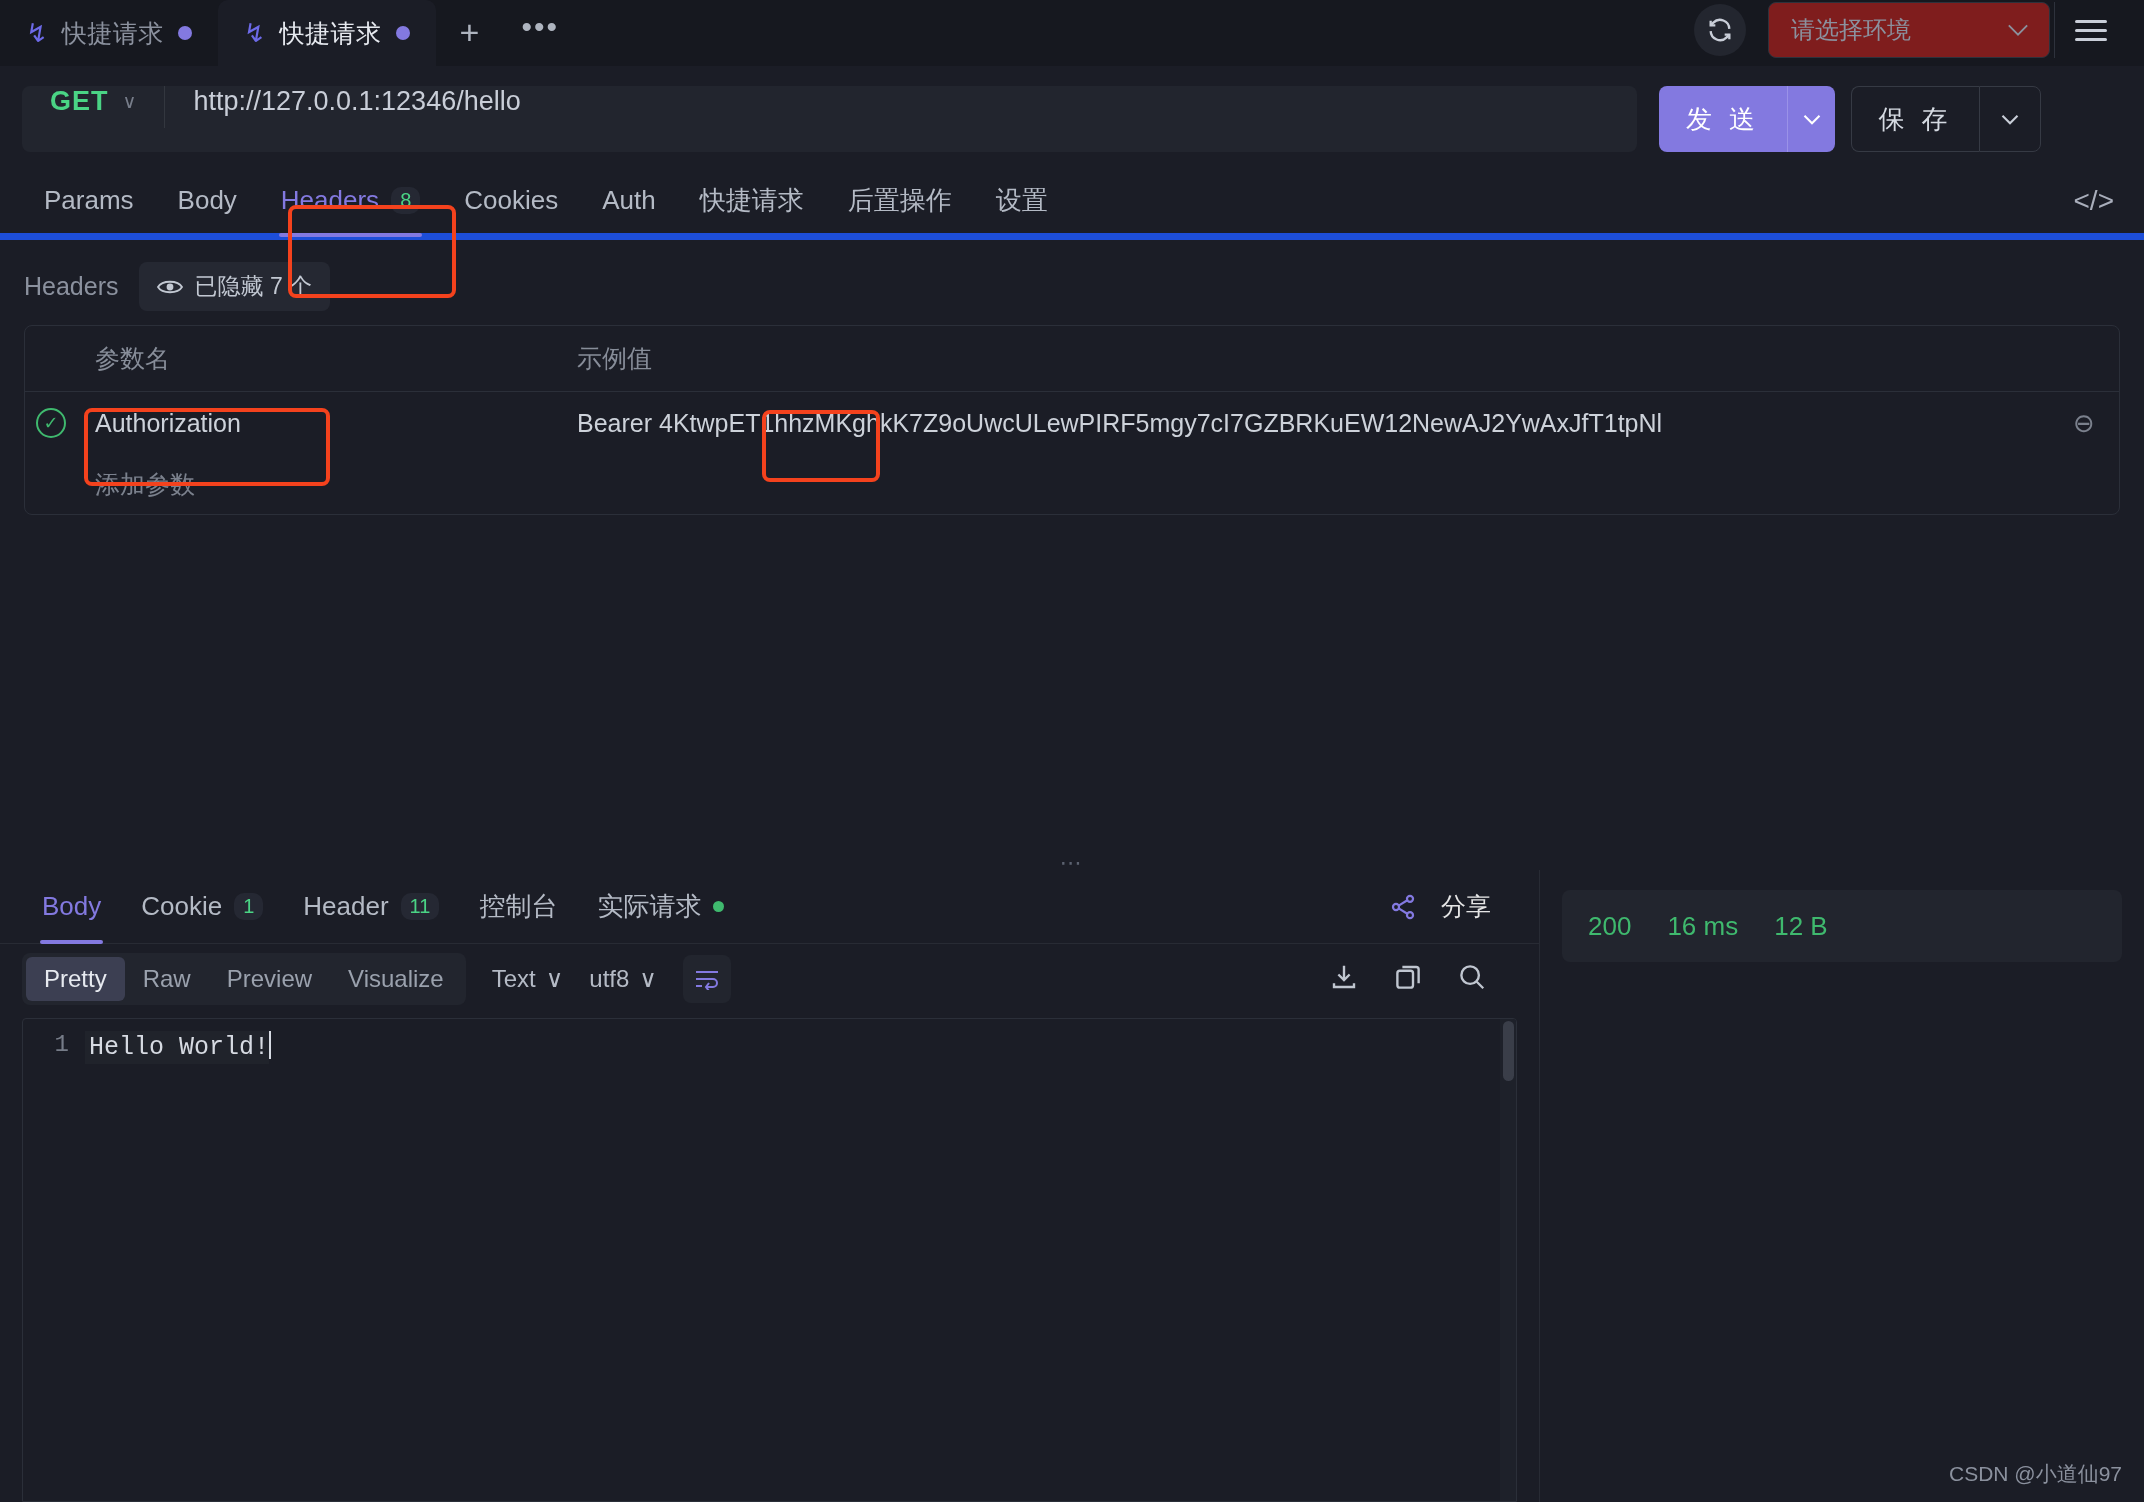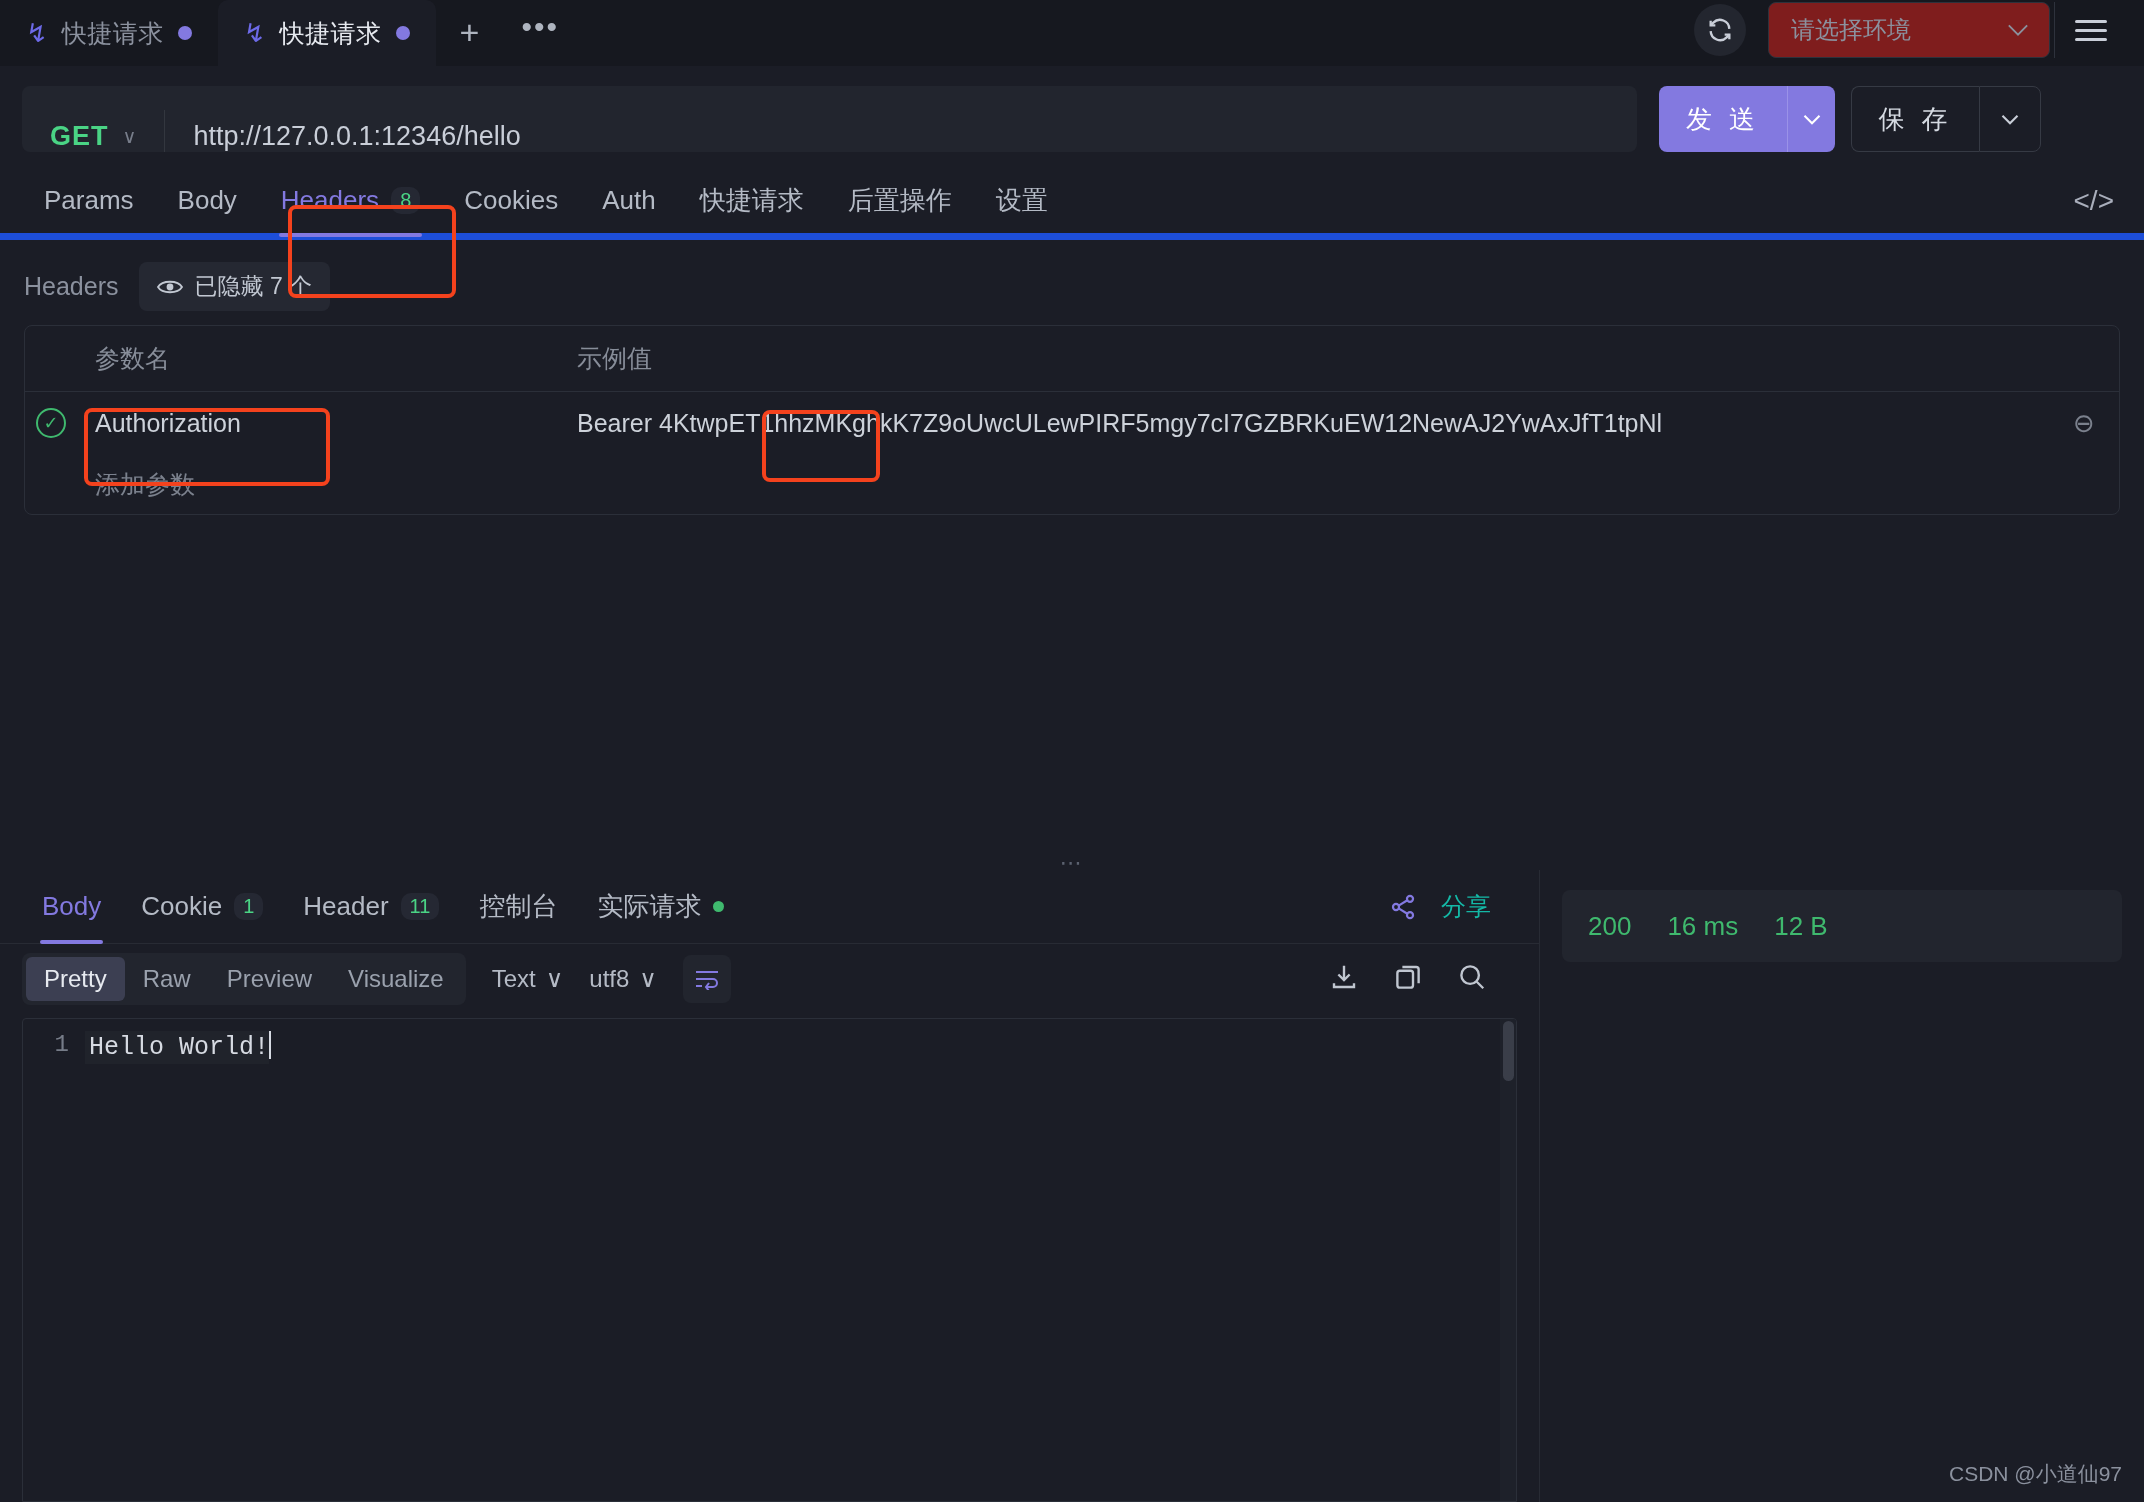--- a/index.html
+++ b/index.html
@@ -43,21 +43,21 @@
   .env-select span { font-size: 24px; color: #8b919e; }
   .menu-btn { width: 72px; height: 56px; display:flex; align-items:center; justify-content:center; cursor: pointer;
               border-left: 1px solid #2e323c; margin-left: 4px;}
   .menu-btn .bars { width: 32px; }
   .menu-btn .bars i { display:block; height: 3px; background: #c9ced8; margin: 6px 0; border-radius: 2px;}
 
   
   .urlrow { display: flex; align-items: center; padding: 20px 22px 16px 22px; gap: 0; }
   .urlbox {
     flex: 0 0 1615px; height: 66px; background: #22252e; border-radius: 8px;
-    display: flex; align-items: flex-end;
+    display: flex; align-items: flex-start;
   }
   .method { display: flex; align-items: center; gap: 14px; padding: 0 28px; cursor: pointer; }
   .method .m { font-size: 27px; font-weight: bold; color: #4ad485; letter-spacing: 1px;}
   .method .chev { color: #777d8a; font-size: 19px; }
   .url-divider { width: 1px; height: 42px; background: #33373f; }
   .urlinput { flex: 1; font-size: 27px; color: #c9ced8; padding-left: 28px; background: transparent; border: 0; outline: none; }
   .send-grp { display: flex; margin-left: 22px; }
   .send-btn {
     width: 128px; height: 66px; background: #8379e0; border: 0; border-radius: 8px 0 0 8px;
     color: #fff; font-size: 26px; letter-spacing: 5px; cursor: pointer;
@@ -119,21 +119,21 @@
   .resp { position: absolute; top: 870px; left: 0; right: 0; bottom: 0; display: flex; }
   .resp-left { width: 1540px; display: flex; flex-direction: column; border-right: 1px solid #282b34;}
   .resp-tabs { height: 74px; display: flex; align-items: center; padding: 0 22px; border-bottom: 1px solid #282b34;}
   .rstab { font-size: 26px; color: #b4bac5; padding: 0 20px; height: 74px; display: flex; align-items: center;
            gap: 12px; cursor: pointer; position: relative; }
   .rstab.active { color: #8379e0; }
   .rstab.active::after { content:""; position:absolute; bottom:0; left:18px; right:18px; height:4px;
                          background:#8379e0; border-radius:2px;}
   .rstab .cnt { font-size: 20px; color: #4ad485; background: #252833; border-radius: 10px; padding: 2px 9px;}
   .gdot { width: 11px; height: 11px; border-radius: 50%; background: #3fb96e; }
-  .share { margin-left: auto; display: flex; align-items: center; gap: 24px; color: #14b8a6; font-size: 25px;
+  .share { margin-left: auto; display: flex; align-items: center; gap: 24px; color: #e5e5e5; font-size: 25px;
            cursor: pointer; padding-right: 26px;}
 
   .fmt-row { height: 70px; display: flex; align-items: center; padding: 0 22px; gap: 0; }
   .seg { display: flex; background: #22252e; border-radius: 8px; padding: 4px; }
   .seg div { font-size: 24px; color: #9aa1ad; padding: 8px 18px; border-radius: 6px; cursor: pointer; }
   .seg div.on { background: #3c3f52; color: #e7eaf0; }
   .drop { display: flex; align-items: center; gap: 10px; font-size: 24px; color: #b4bac5; margin-left: 26px; cursor: pointer;}
   .wrap-btn { margin-left: 26px; width: 48px; height: 48px; background: #22252e; border-radius: 8px;
               display:flex; align-items:center; justify-content:center; cursor: pointer; }
   .fmt-icons { margin-left: auto; display: flex; align-items: center; gap: 34px; padding-right: 30px; }

